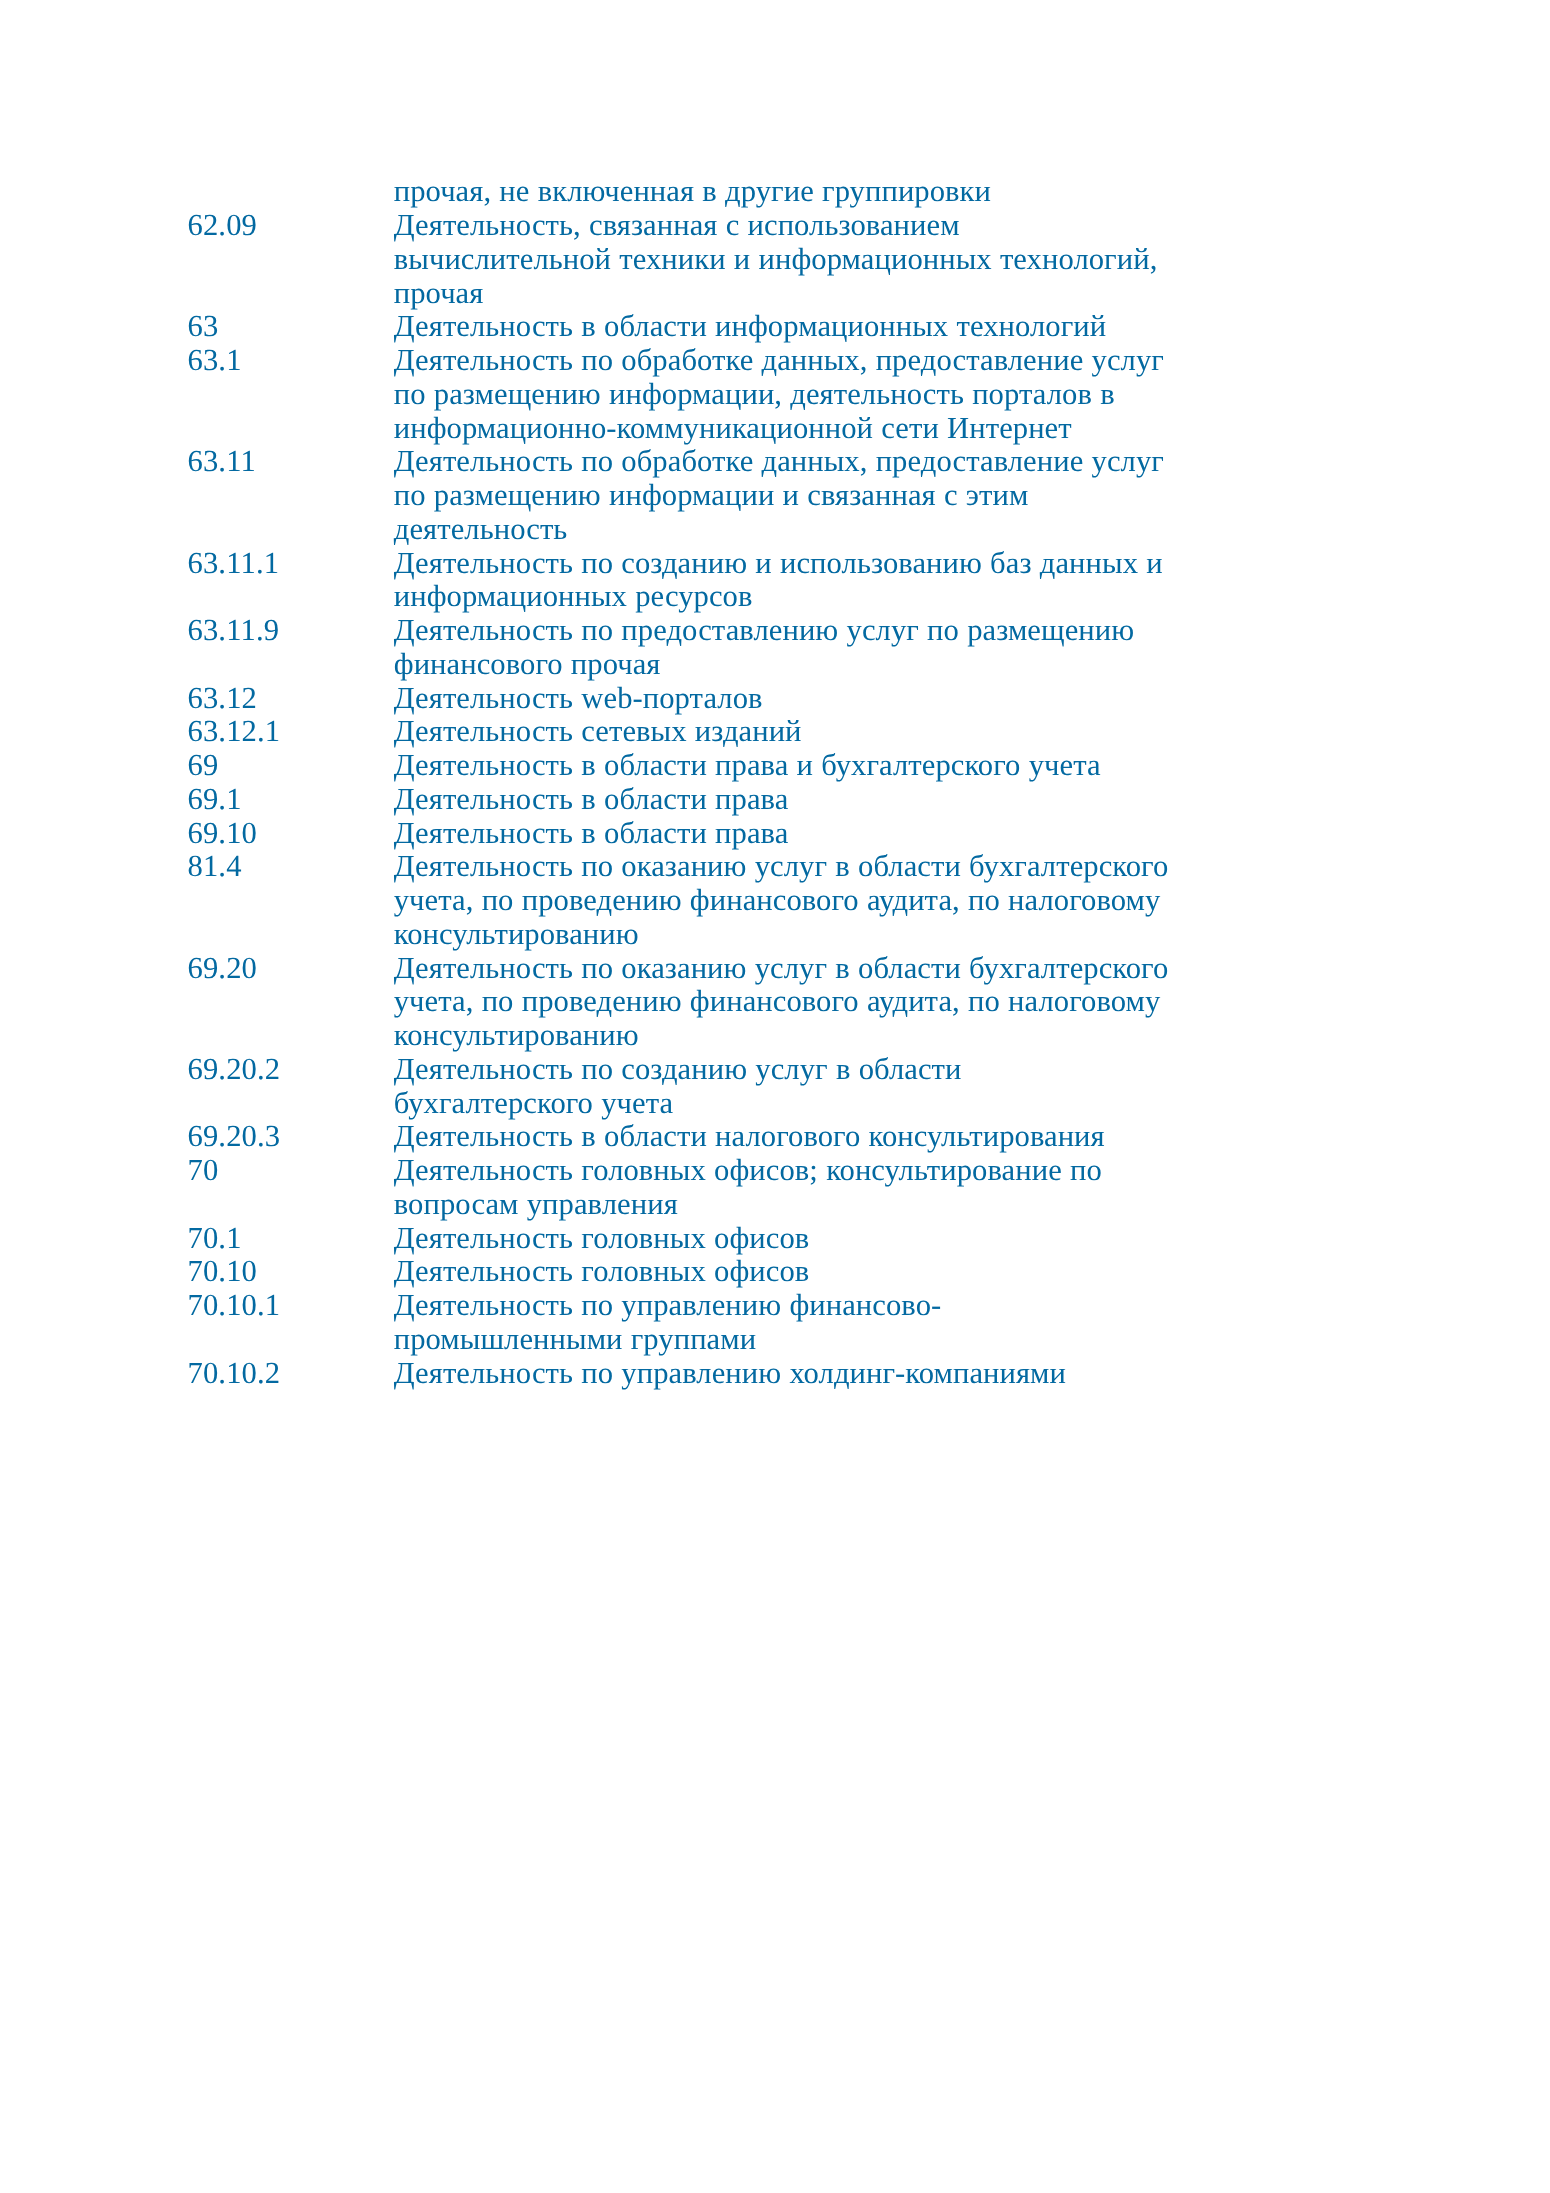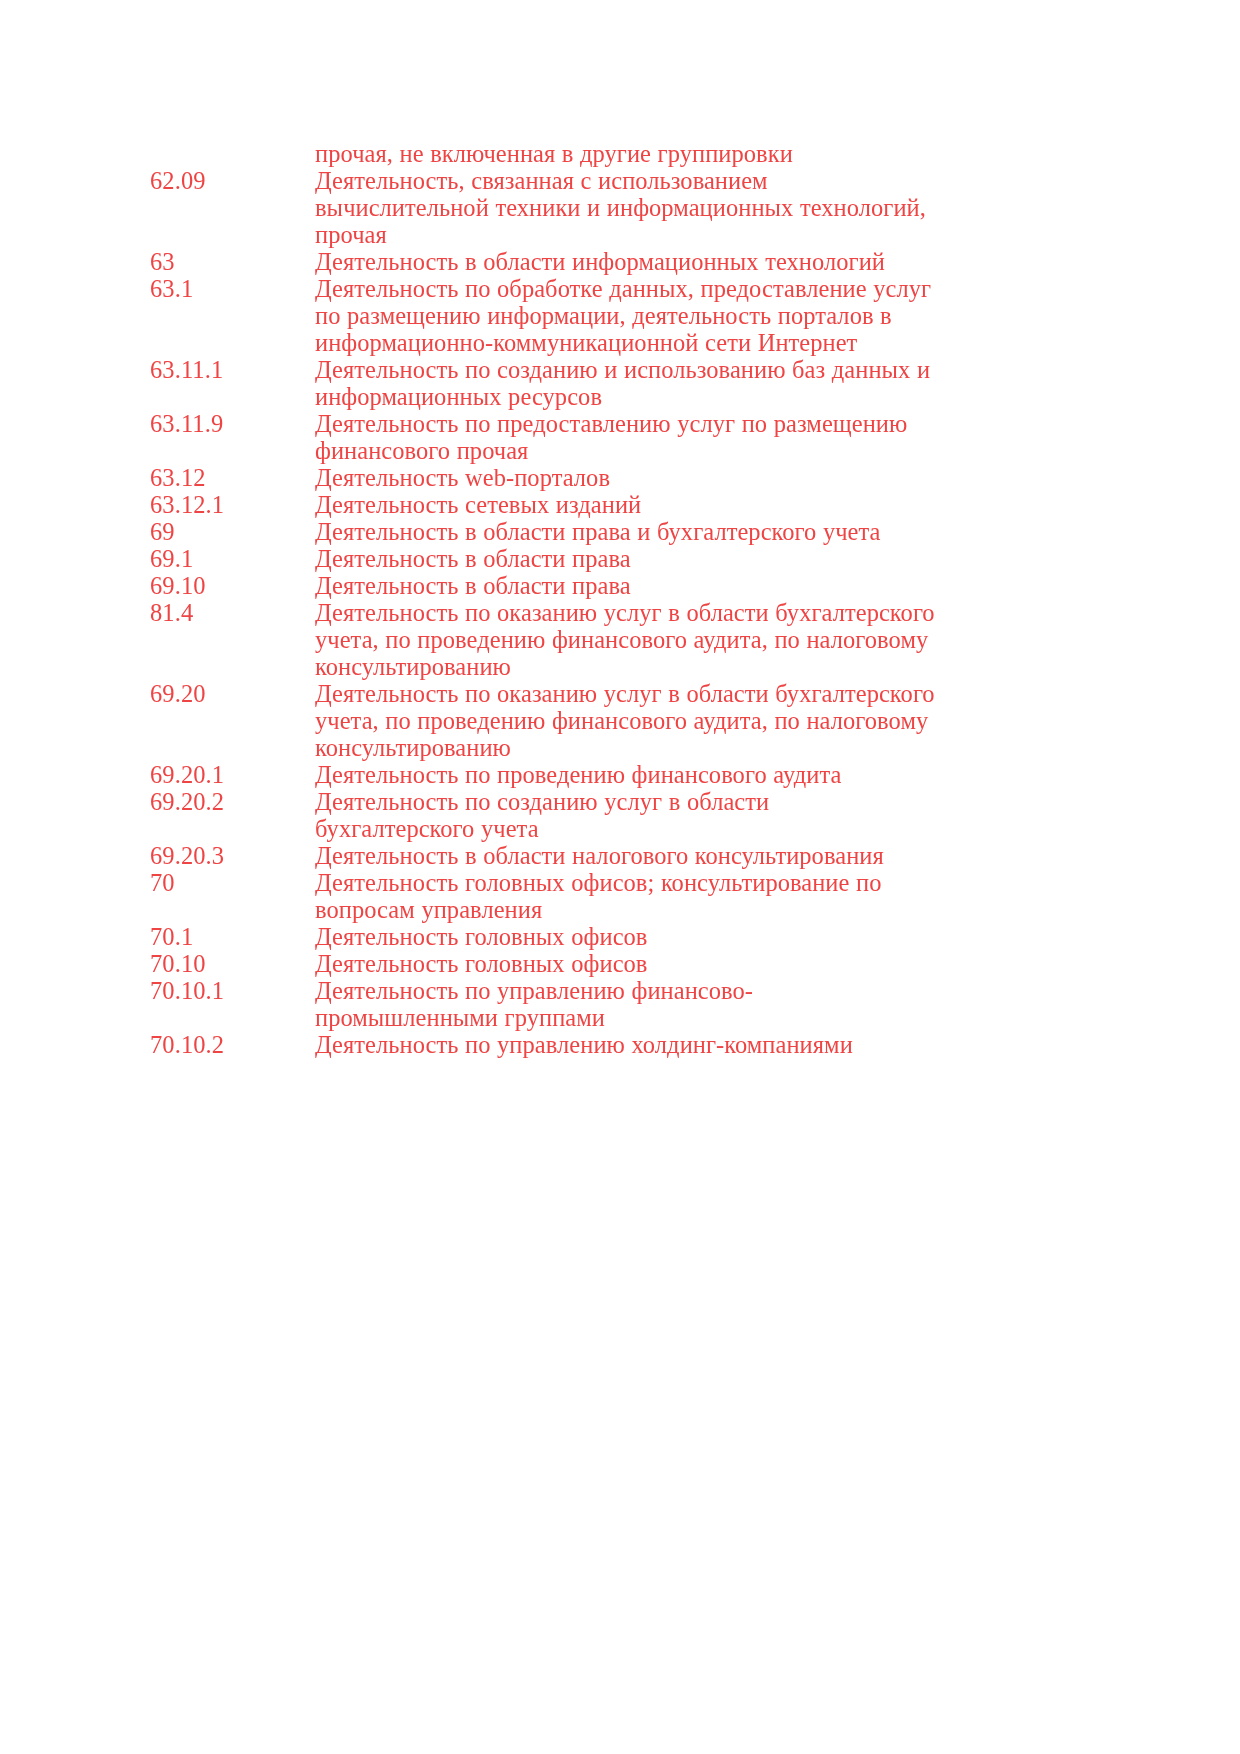--- a/index.html
+++ b/index.html
@@ -8,21 +8,21 @@
     padding: 0;
     background: #ffffff;
   }
   .page {
     position: relative;
     width: 1240px;
     height: 1754px;
     background: #ffffff;
     overflow: hidden;
     font-family: "Liberation Serif", "DejaVu Serif", serif;
-    color: #ef4444;
+    color: #0369a1;
   }
   .sheet {
     position: absolute;
     left: 0;
     top: 140px;
     width: 1240px;
   }
   .okved-table {
     border-collapse: collapse;
     width: 1240px;
@@ -96,20 +96,27 @@
           </tr>
           <tr>
             <td></td>
             <td class="row-code">63.1</td>
             <td></td>
             <td class="row-desc">Деятельность по обработке данных, предоставление услуг по размещению информации, деятельность порталов в информационно-коммуникационной сети Интернет</td>
             <td></td>
           </tr>
           <tr>
             <td></td>
+            <td class="row-code">63.11</td>
+            <td></td>
+            <td class="row-desc">Деятельность по обработке данных, предоставление услуг по размещению информации и связанная с этим деятельность</td>
+            <td></td>
+          </tr>
+          <tr>
+            <td></td>
             <td class="row-code">63.11.1</td>
             <td></td>
             <td class="row-desc">Деятельность по созданию и использованию баз данных и информационных ресурсов</td>
             <td></td>
           </tr>
           <tr>
             <td></td>
             <td class="row-code">63.11.9</td>
             <td></td>
             <td class="row-desc">Деятельность по предоставлению услуг по размещению финансового прочая</td>
@@ -155,27 +162,20 @@
             <td class="row-code">81.4</td>
             <td></td>
             <td class="row-desc">Деятельность по оказанию услуг в области бухгалтерского учета, по проведению финансового аудита, по налоговому консультированию</td>
             <td></td>
           </tr>
           <tr>
             <td></td>
             <td class="row-code">69.20</td>
             <td></td>
             <td class="row-desc">Деятельность по оказанию услуг в области бухгалтерского учета, по проведению финансового аудита, по налоговому консультированию</td>
-            <td></td>
-          </tr>
-          <tr>
-            <td></td>
-            <td class="row-code">69.20.1</td>
-            <td></td>
-            <td class="row-desc">Деятельность по проведению финансового аудита</td>
             <td></td>
           </tr>
           <tr>
             <td></td>
             <td class="row-code">69.20.2</td>
             <td></td>
             <td class="row-desc">Деятельность по созданию услуг в области бухгалтерского учета</td>
             <td></td>
           </tr>
           <tr>

